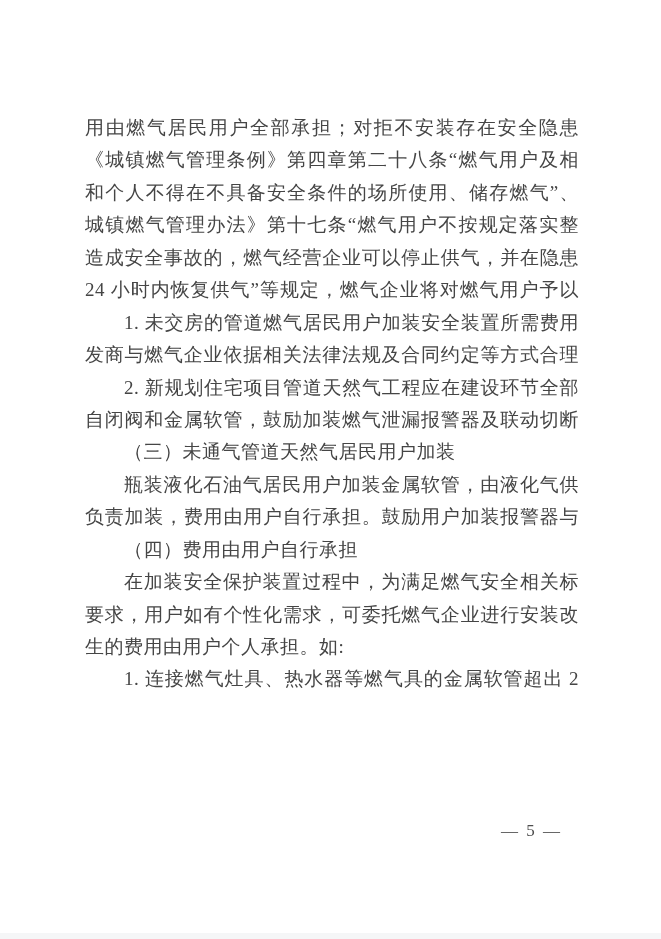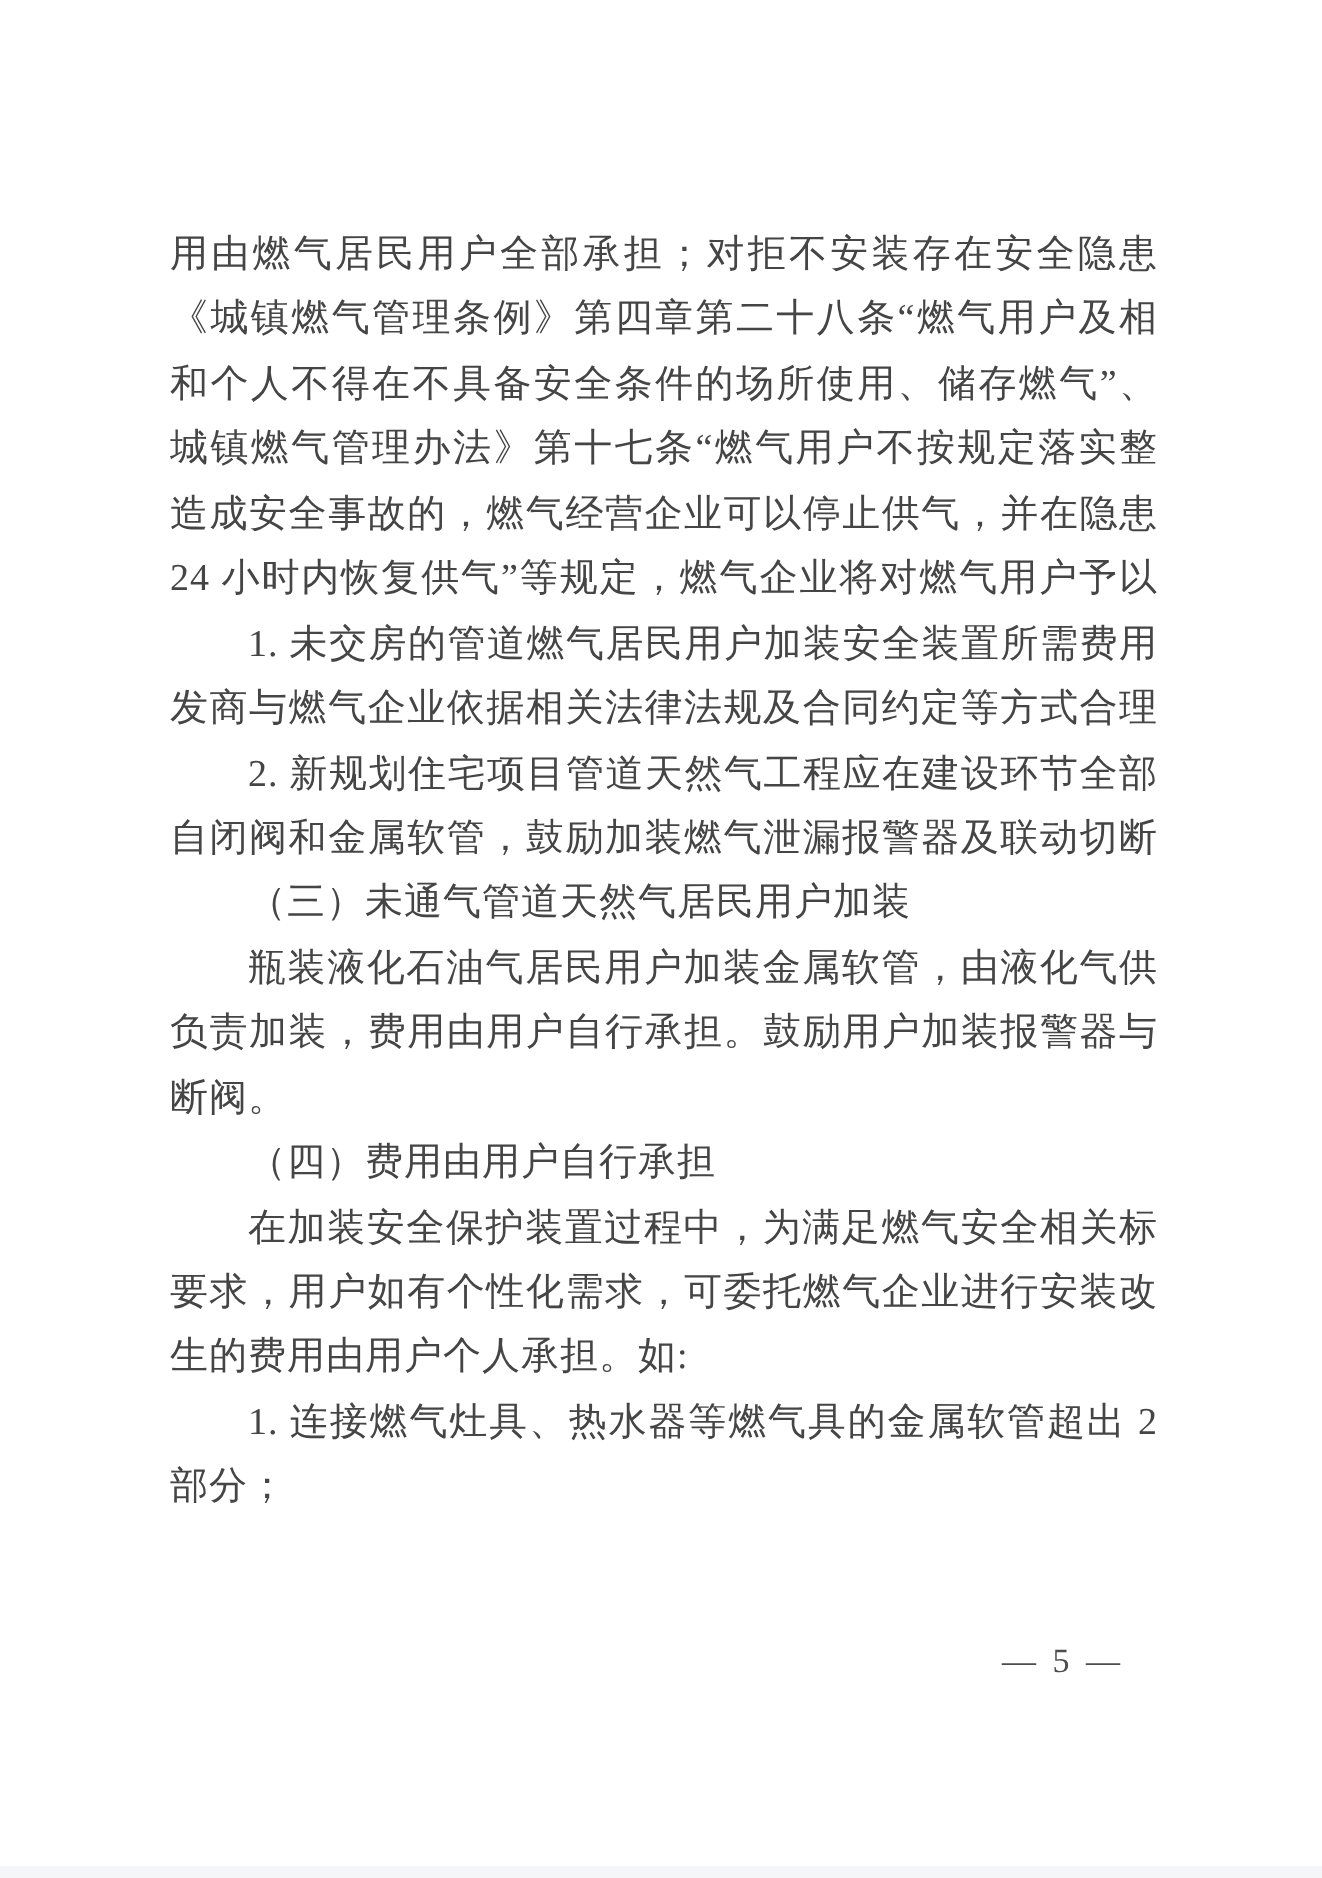--- a/index.html
+++ b/index.html
@@ -67,25 +67,23 @@
     <div class="line fill">城镇燃气管理办法》第十七条“燃气用户不按规定落实整改可能</div>
     <div class="line fill">造成安全事故的，燃气经营企业可以停止供气，并在隐患消除后</div>
     <div class="line fill">24 小时内恢复供气”等规定，燃气企业将对燃气用户予以停气，</div>
     <div class="line indent fill">1. 未交房的管道燃气居民用户加装安全装置所需费用由开</div>
     <div class="line fill">发商与燃气企业依据相关法律法规及合同约定等方式合理解决。</div>
     <div class="line indent fill">2. 新规划住宅项目管道天然气工程应在建设环节全部安装</div>
     <div class="line fill">自闭阀和金属软管，鼓励加装燃气泄漏报警器及联动切断装置。</div>
     <div class="line indent">（三）未通气管道天然气居民用户加装</div>
     <div class="line indent fill">瓶装液化石油气居民用户加装金属软管，由液化气供气企业</div>
     <div class="line fill">负责加装，费用由用户自行承担。鼓励用户加装报警器与联动切</div>
-    <div class="line">断阀。</div>
     <div class="line indent">（四）费用由用户自行承担</div>
     <div class="line indent fill">在加装安全保护装置过程中，为满足燃气安全相关标准规范</div>
     <div class="line fill">要求，用户如有个性化需求，可委托燃气企业进行安装改造，产</div>
     <div class="line">生的费用由用户个人承担。如:</div>
     <div class="line indent fill">1. 连接燃气灶具、热水器等燃气具的金属软管超出 2 米的</div>
-    <div class="line">部分；</div>
   </div>
 
   <div class="page-number">— 5 —</div>
 
   <div class="page-bottom-edge"></div>
 </div>
 
 </body></html>

